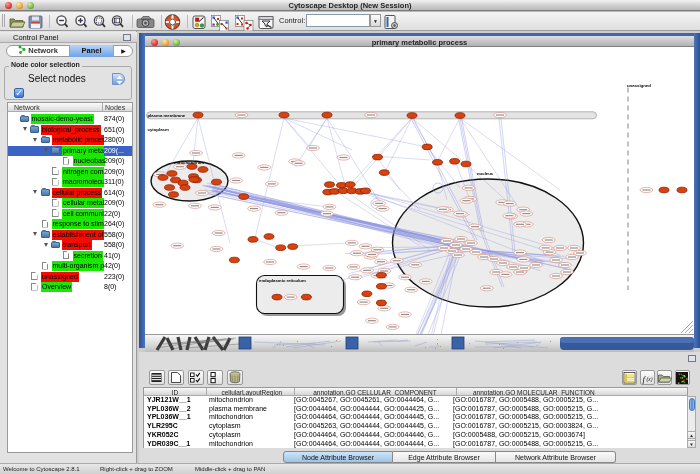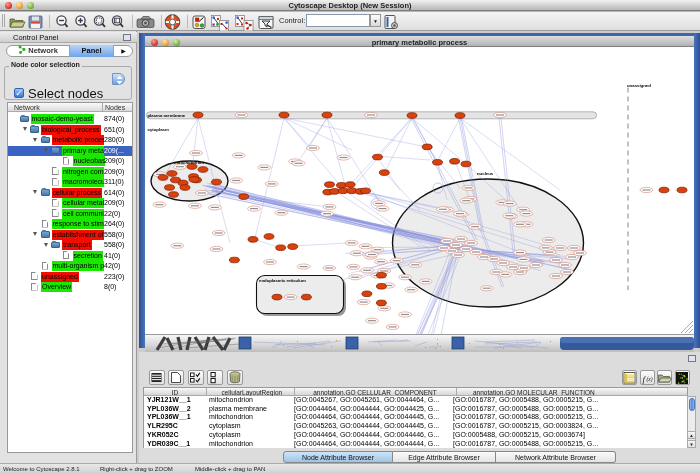--- a/index.html
+++ b/index.html
@@ -26,21 +26,21 @@
 #seg-mosaic{left:69px;top:45px;width:45px;height:12px;background:linear-gradient(#b7d4f7,#6fa3ea);border-left:1px solid #8aa;border-right:1px solid #8aa;font-size:7.5px;font-weight:bold;color:#111;text-align:center;line-height:12px}
 #seg-net{left:8px;top:45px;width:60px;height:12px;font-size:7.5px;font-weight:bold;color:#333;text-align:center;line-height:12px}
 #seg-arw{left:114px;top:45px;width:19px;height:12px;font-size:6px;color:#111;text-align:center;line-height:12px}
 
 #grpbox{left:4px;top:66px;width:128px;height:34px;border:1px solid #aaa;border-radius:3px}
 #grplbl{left:9px;top:61px;font-size:7px;font-weight:bold;color:#222;background:#e2e2e2;padding:0 2px}
 #combo{left:12px;top:73px;width:113px;height:12px;background:linear-gradient(#fff,#e4e4e4);border:1px solid #999;border-radius:6px;font-size:7.5px;color:#111;padding-left:9px;line-height:11px}
 #combobtn{left:112px;top:73px;width:13px;height:12px;background:linear-gradient(#cfe2fa,#6fa0e6);border:1px solid #7492c4;border-radius:0 6px 6px 0}
 #combobtn svg{position:absolute;left:2px;top:1px}
 #chk{left:14px;top:88px;width:10px;height:10px;background:linear-gradient(#9cc0ee,#3a76d6);border:1px solid #3562b0;border-radius:2px;color:#fff;font-size:9px;line-height:9px;text-align:center}
-#chklbl{left:28px;top:86px;font-size:13px;color:#111}
+#chklbl{left:28px;top:73px;font-size:10px;color:#111}
 
 #tree{left:7px;top:102px;width:126px;height:351px;background:#fff;border:1px solid #999}
 #treehead{left:7px;top:102px;width:126px;height:10px;background:linear-gradient(#fbfbfb,#dadada);border:1px solid #999;border-bottom:1px solid #aaa;font-size:7px;color:#333}
 .trow{left:8px;width:124px;height:10px;font-size:7px;color:#000;white-space:nowrap}
 .tlabel{position:absolute;top:0px;height:10px;line-height:10px;padding:0 1px;overflow:hidden}
 .tcnt{position:absolute;left:96px;top:0;height:10px;line-height:10px}
 .tri{position:absolute;top:2.5px;width:0;height:0;border-left:2.8px solid transparent;border-right:2.8px solid transparent;border-top:4px solid #555}
 .fold{position:absolute;top:1.5px;width:9px;height:6.5px;background:linear-gradient(#7aa4cf,#4878aa);border:1px solid #3a6288;border-radius:1px}
 .fold:before{content:"";position:absolute;left:0px;top:-2px;width:4px;height:2px;background:#4878aa;border-radius:1px 1px 0 0}
 .leaf{position:absolute;top:0.5px;width:6.5px;height:8px;background:#fff;border:1px solid #888;clip-path:polygon(0 0,62% 0,100% 38%,100% 100%,0 100%)}

